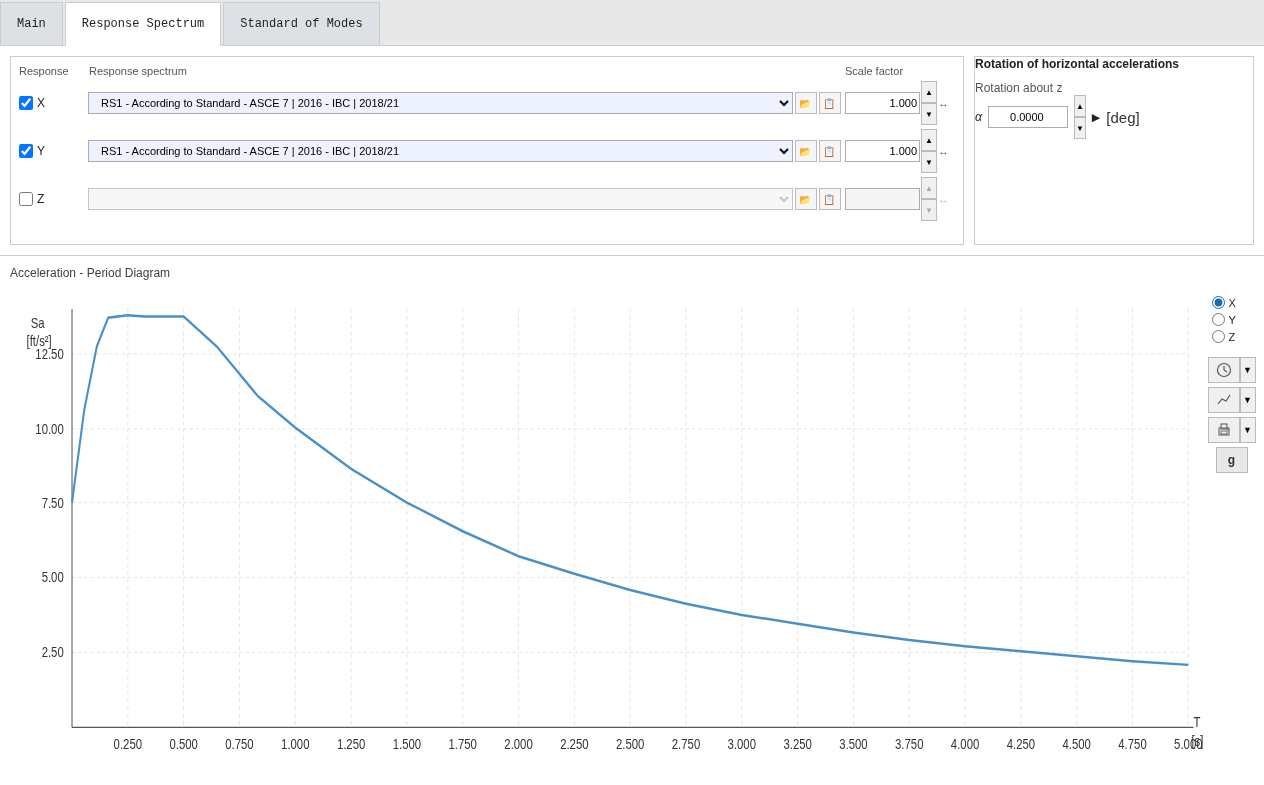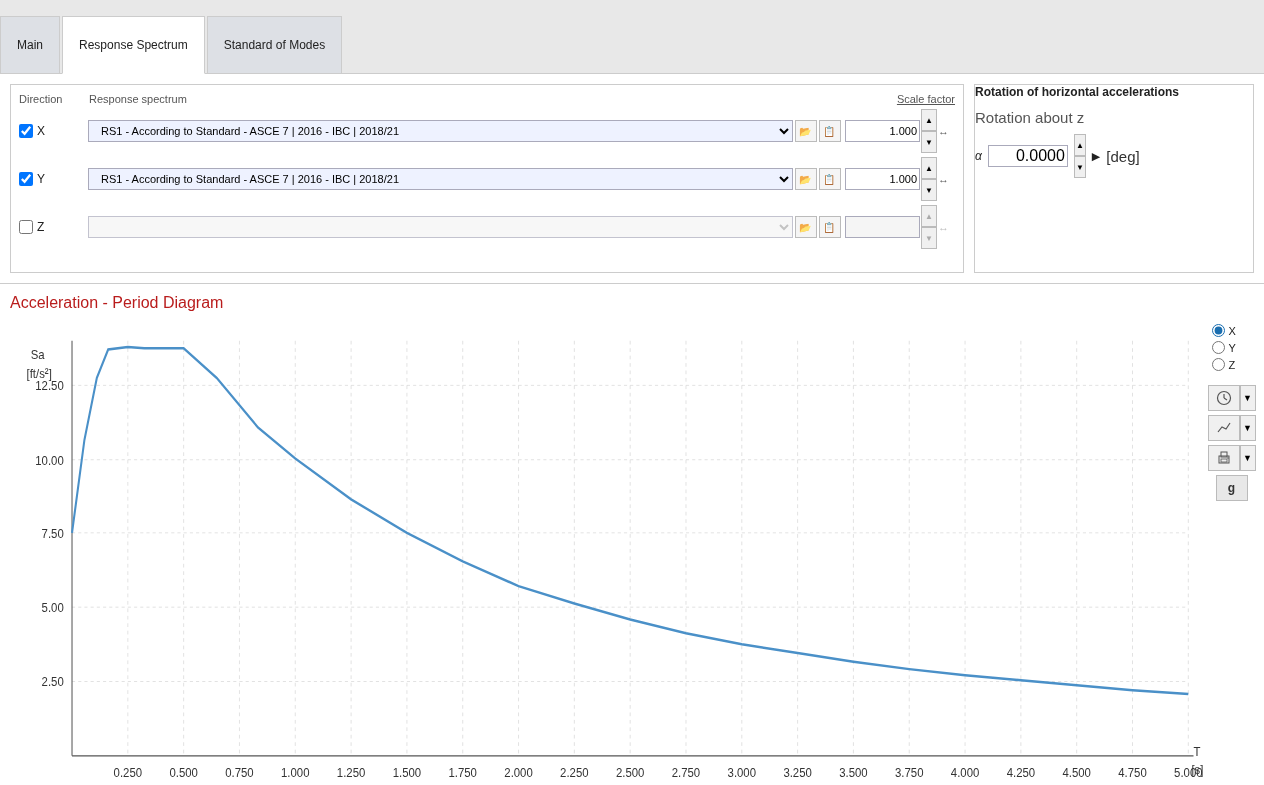--- a/index.html
+++ b/index.html
@@ -1,55 +1,55 @@
 <!DOCTYPE html>
 <html><head>
   <meta charset="utf-8">
   <style>
     * { box-sizing: border-box; margin: 0; padding: 0; }
     body { font-family: 'Segoe UI', Arial, sans-serif; font-size: 12px; background: #f0f0f0; color: #222; width: 1264px; height: 785px; overflow: hidden; }
 
     .tabs-bar { display: flex; background: #e8e8e8; border-bottom: 1px solid #ccc; }
-    .tab { padding: 21px 16px; border: 1px solid #ccc; border-bottom: none; cursor: pointer; background: #dde0e5; margin-right: 2px; margin-top: 16px; font-size: 12px; }
+    .tab { padding: 14px 16px; border: 1px solid #ccc; border-bottom: none; cursor: pointer; background: #dde0e5; margin-right: 2px; margin-top: 2px; font-size: 12px; font-family: Liberation Mono, monospace; }
     .tab.active { background: #fff; border-bottom: 1px solid #fff; margin-bottom: -1px; z-index: 1; }
 
     .main-content { display: flex; flex-direction: column; height: calc(785px - 30px); }
 
     .top-panel { display: flex; background: #fff; border-bottom: 1px solid #ccc; padding: 10px; gap: 10px; min-height: 210px; }
 
     .assign-panel { flex: 1; border: 1px solid #ccc; padding: 8px; background: #fff; }
     .assign-panel h3 { font-size: 12px; font-weight: bold; margin-bottom: 10px; color: #222; }
 
     .direction-header { display: flex; gap: 0; margin-bottom: 4px; font-size: 11px; color: #555; }
     .col-dir { width: 70px; }
     .col-rs { flex: 1; }
-    .col-scale { width: 110px; text-align: right; text-decoration: underline; }
+    .col-scale { width: 110px; text-align: left; }
 
     .direction-row { display: flex; align-items: center; margin-bottom: 4px; gap: 4px; }
     .dir-check-label { display: flex; align-items: center; gap: 4px; width: 65px; font-size: 12px; }
     .dir-check-label input[type=checkbox] { width: 14px; height: 14px; }
     .rs-dropdown-wrap { display: flex; align-items: center; gap: 2px; flex: 1; }
     .rs-select { flex: 1; height: 22px; border: 1px solid #aab; background: #eef2ff; font-size: 11px; padding: 1px 8px; }
     .icon-btn { width: 22px; height: 22px; border: 1px solid #bbb; background: #f5f5f5; cursor: pointer; display: flex; align-items: center; justify-content: center; font-size: 10px; }
     .scale-input-wrap { display: flex; align-items: center; gap: 1px; width: 110px; }
     .scale-input { width: 75px; height: 22px; border: 1px solid #aab; text-align: right; padding-right: 2px; font-size: 11px; background: #fff; }
     .spin-btn { width: 16px; height: 22px; border: 1px solid #bbb; background: #f0f0f0; cursor: pointer; display: flex; align-items: center; justify-content: center; font-size: 8px; }
 
     .rotation-panel { width: 280px; border: 1px solid #ccc; background: #fff; }
     .rotation-panel h3 { font-size: 12px; font-weight: bold; margin-bottom: 10px; }
     .rotation-row { display: flex; align-items: center; gap: 6px; font-size: 12px; }
     .alpha-label { font-size: 12px; font-style: italic; }
-    .rot-input { width: 80px; height: 22px; border: 1px solid #aab; text-align: right; padding-right: 2px; font-size: 16px; background: #fff; }
+    .rot-input { width: 80px; height: 22px; border: 1px solid #aab; text-align: center; padding-right: 2px; font-size: 11px; background: #fff; }
     .arrow-btn { width: 12px; height: 22px; border: 1px solid #bbb; background: #f0f0f0; cursor: pointer; font-size: 8px; display: flex; align-items: center; justify-content: center; }
     .deg-label { font-size: 15px; color: #333; }
 
     .bottom-panel { flex: 1; background: #fff; padding: 10px 10px 5px 10px; display: flex; gap: 0; position: relative; }
 
     .chart-area { flex: 1; display: flex; flex-direction: column; }
-    .chart-title { font-size: 16px; margin-bottom: 4px; color: #b91c1c; }
+    .chart-title { font-size: 12px; margin-bottom: 4px; color: #404040; }
 
     .chart-container { flex: 1; position: relative; border: none; }
     svg.chart-svg { width: 100%; height: 100%; }
 
     .chart-controls { display: flex; flex-direction: column; align-items: center; gap: 4px; width: 45px; padding-top: 30px; }
     .radio-row { display: flex; align-items: center; gap: 4px; font-size: 11px; width: 40px; }
     .radio-row input[type=radio] { width: 13px; height: 13px; accent-color: #1a6eb0; }
     .ctrl-btn { width: 32px; height: 26px; border: 1px solid #bbb; background: #f0f0f0; cursor: pointer; display: flex; align-items: center; justify-content: center; font-size: 11px; }
     .g-btn { width: 32px; height: 26px; border: 1px solid #bbb; background: #e8e8e8; cursor: pointer; display: flex; align-items: center; justify-content: center; font-size: 12px; font-weight: bold; color: #333; }
 
@@ -64,21 +64,21 @@
   <div class="tab active">Response Spectrum</div>
   <div class="tab">Standard of Modes</div>
 </div>
 
 <div class="main-content">
   <div class="top-panel">
 
     <div class="assign-panel">
 
       <div class="direction-header">
-        <span class="col-dir">Direction</span>
+        <span class="col-dir">Response</span>
         <span class="col-rs">Response spectrum</span>
         <span class="col-scale">Scale factor</span>
       </div>
 
       <div class="direction-row">
         <div class="dir-check-label">
           <input type="checkbox" checked="" style="">
           <span>X</span>
         </div>
         <div class="rs-dropdown-wrap">
@@ -132,21 +132,21 @@
             <button class="spin-btn" disabled="" style="color:#aaa;">▲</button>
             <button class="spin-btn" disabled="" style="color:#aaa;">▼</button>
           </div>
           <span style="font-size:11px;color:#bbb;">↔</span>
         </div>
       </div>
     </div>
 
     <div class="rotation-panel">
       <h3>Rotation of horizontal accelerations</h3>
-      <div style="font-size:15px;color:#555;margin-bottom:8px;">Rotation about z</div>
+      <div style="font-size:12px;color:#555;">Rotation about z</div>
       <div class="rotation-row">
         <span class="alpha-label">α</span>
         <input type="text" class="rot-input" value="0.0000" style="">
         <div style="display:flex;flex-direction:column;">
           <button class="arrow-btn">▲</button>
           <button class="arrow-btn">▼</button>
         </div>
         <span style="font-size:11px;">▶</span>
         <span class="deg-label">[deg]</span>
       </div>

